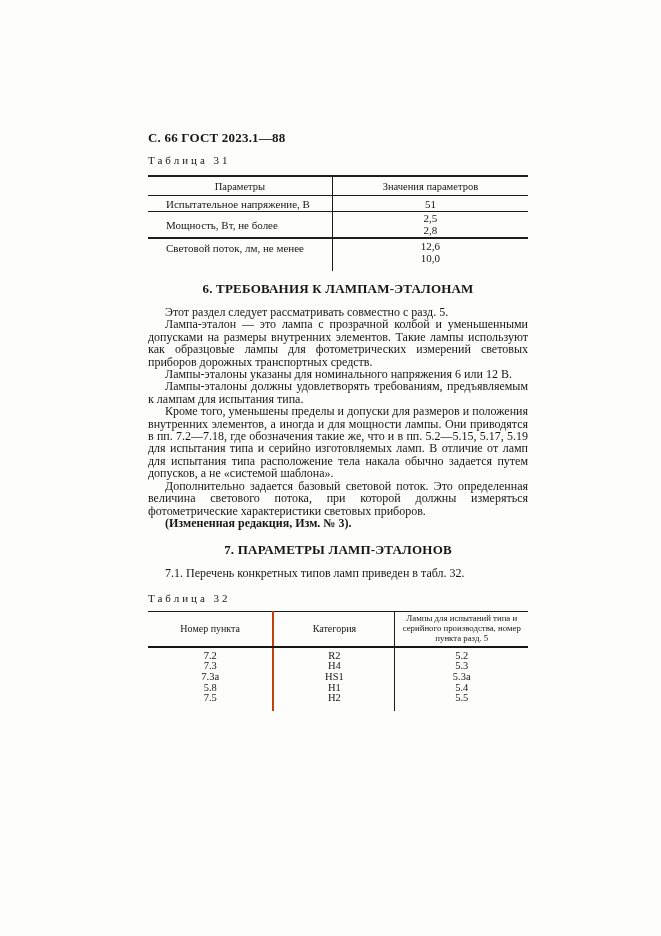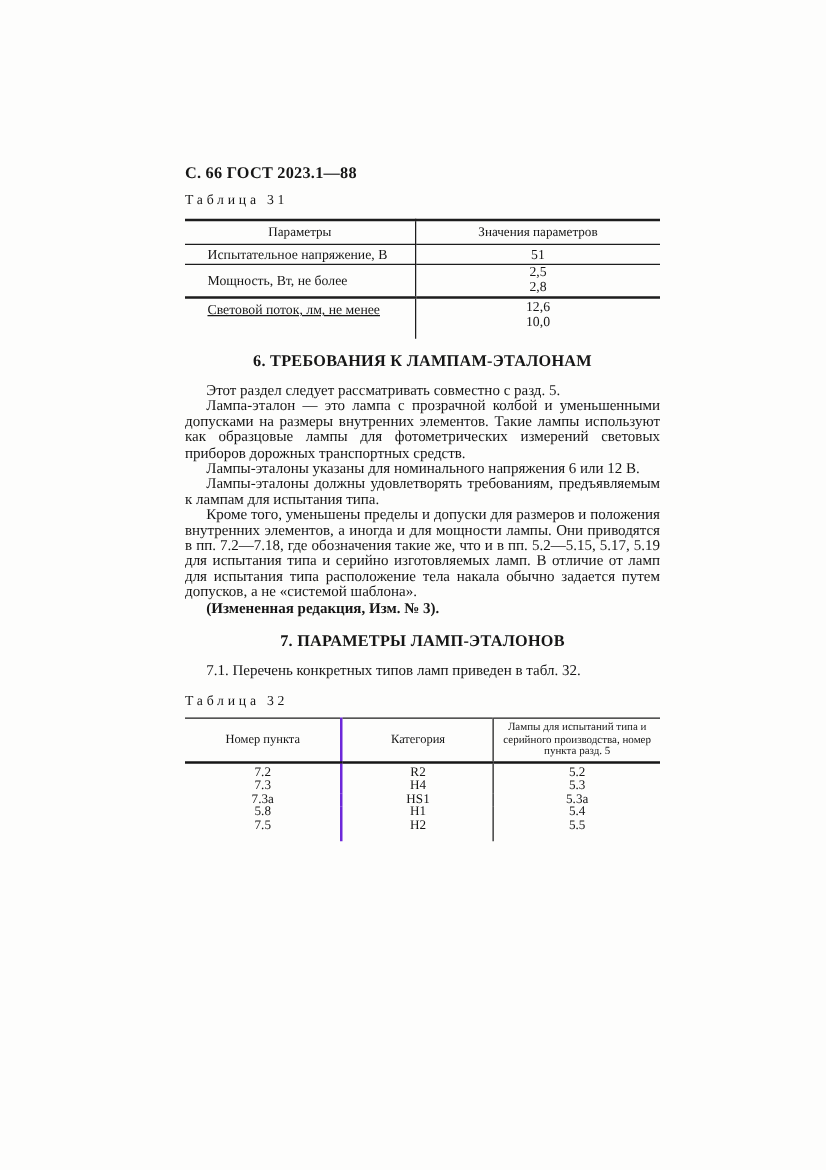--- a/index.html
+++ b/index.html
@@ -33,21 +33,21 @@
   .t31 th, .t31 td { padding: 0; font-weight: normal; vertical-align: middle; }
   .t31 .cdiv { border-right: 1px solid #1d1d1d; }
   .t31 .head th { height: 18px; text-align: center; font-size: 10.5px; }
   .t31 .b-thin  td, .t31 .b-thin  th { border-bottom: 1px solid #1d1d1d; }
   .t31 .b-thick td { border-bottom: 2px solid #1d1d1d; }
   .t31 td.pname { text-align: left; padding-left: 18px; height: 15px; }
   .t31 td.pval  { text-align: center; }
   .t31 .twolines div { line-height: 11.5px; }
   .t31 tr.row2 td { padding-top: 1px; padding-bottom: 1px; }
   .t31 tr.row3 td { padding-top: 2px; padding-bottom: 7px; vertical-align: top; }
-  .t31 tr.row3 td.pname { padding-top: 3px; text-decoration: underline; }
+  .t31 tr.row3 td.pname { padding-top: 3px; }
 
   
   .sec-heading {
     margin-top: 10px;
     text-align: center;
     font-weight: bold;
     font-size: 13px;
     letter-spacing: 0.2px;
   }
   .body-block { margin-top: 9px; }
@@ -62,21 +62,21 @@
   .body-block p.amendment { font-weight: bold; text-align: left; }
   .sec7-heading { margin-top: 13px; }
   .p-intro { margin-top: 9px; font-size: 12px; line-height: 12.4px; text-indent: 17px; }
 
   
   .t32 { margin-top: 7px; border-top: 1px solid #1d1d1d; font-size: 10.5px; }
   .t32 th, .t32 td { padding: 0; font-weight: normal; text-align: center; vertical-align: middle; }
   .t32 col.c1 { width: 33%; }
   .t32 col.c2 { width: 32%; }
   .t32 col.c3 { width: 35%; }
-  .t32 .cdiv1 { border-right: 2px solid #6d28d9; }
+  .t32 .cdiv1 { border-right: 2px solid #c2410c; }
   .t32 .cdiv2 { border-right: 1px solid #1d1d1d; }
   .t32 .head th { height: 30px; font-size: 10px; border-bottom: 2px solid #161616; }
   .t32 .head th.small { font-size: 8.8px; line-height: 9.6px; padding: 2px 5px; }
   .t32 tbody td { line-height: 10.6px; padding-top: 0; }
   .t32 tbody tr.first td { padding-top: 3px; }
   .t32 tbody tr.last td { padding-bottom: 7px; }
 </style>
 </head>
 <body>
 
@@ -115,20 +115,21 @@
     </table>
 
     <div class="sec-heading">6. ТРЕБОВАНИЯ К ЛАМПАМ-ЭТАЛОНАМ</div>
 
     <div class="body-block">
       <p>Этот раздел следует рассматривать совместно с разд. 5.</p>
       <p>Лампа-эталон — это лампа с прозрачной колбой и уменьшенными допусками на размеры внутренних элементов. Такие лампы используют как образцовые лампы для фотометрических измерений световых приборов дорожных транспортных средств.</p>
       <p>Лампы-эталоны указаны для номинального напряжения 6 или 12 В.</p>
       <p>Лампы-эталоны должны удовлетворять требованиям, предъявляемым к лампам для испытания типа.</p>
       <p>Кроме того, уменьшены пределы и допуски для размеров и положения внутренних элементов, а иногда и для мощности лампы. Они приводятся в пп. 7.2—7.18, где обозначения такие же, что и в пп. 5.2—5.15, 5.17, 5.19 для испытания типа и серийно изготовляемых ламп. В отличие от ламп для испытания типа расположение тела накала обычно задается путем допусков, а не «системой шаблона».</p>
+      <p>Дополнительно задается базовый световой поток. Это определенная величина светового потока, при которой должны измеряться фотометрические характеристики световых приборов.</p>
       <p class="amendment">(Измененная редакция, Изм. № 3).</p>
     </div>
 
     <div class="sec-heading sec7-heading">7. ПАРАМЕТРЫ ЛАМП-ЭТАЛОНОВ</div>
 
     <p class="p-intro">7.1.  Перечень конкретных типов ламп приведен в табл. 32.</p>
 
     <div class="table-caption second">Таблица 32</div>
 
     <table class="t32">

